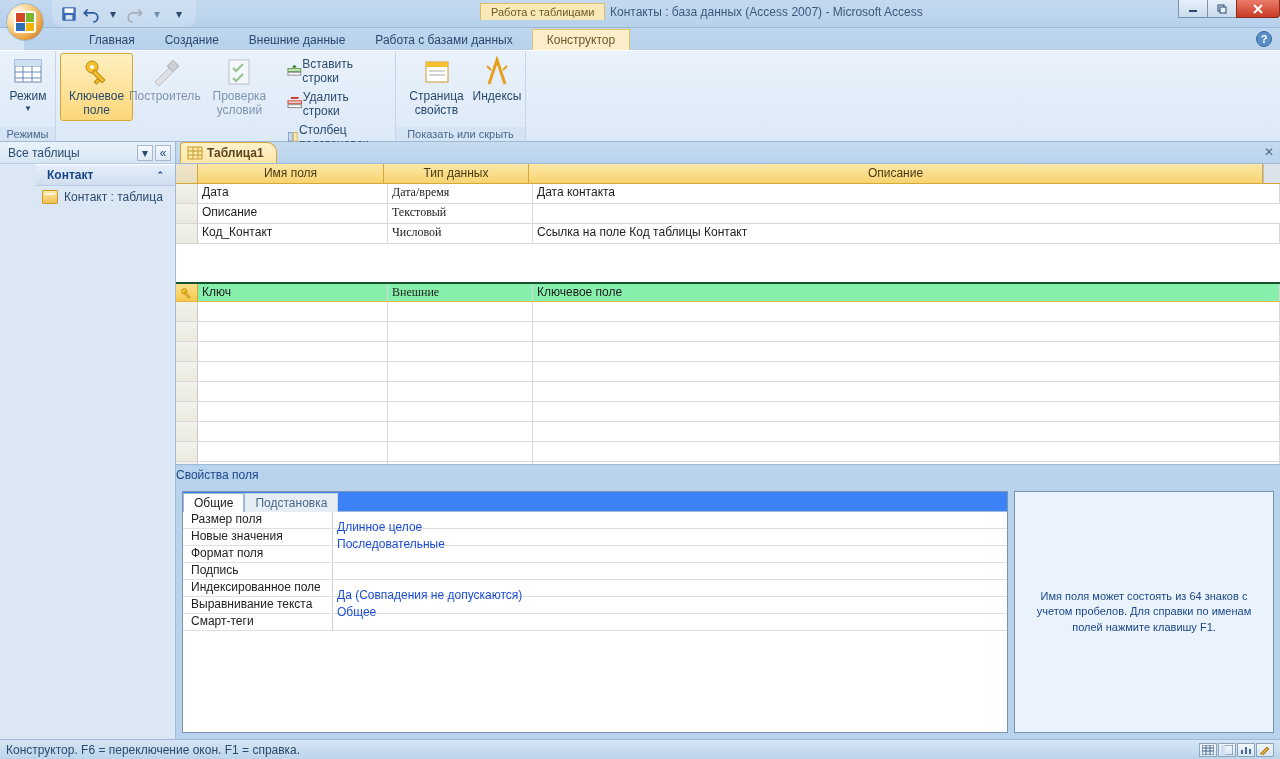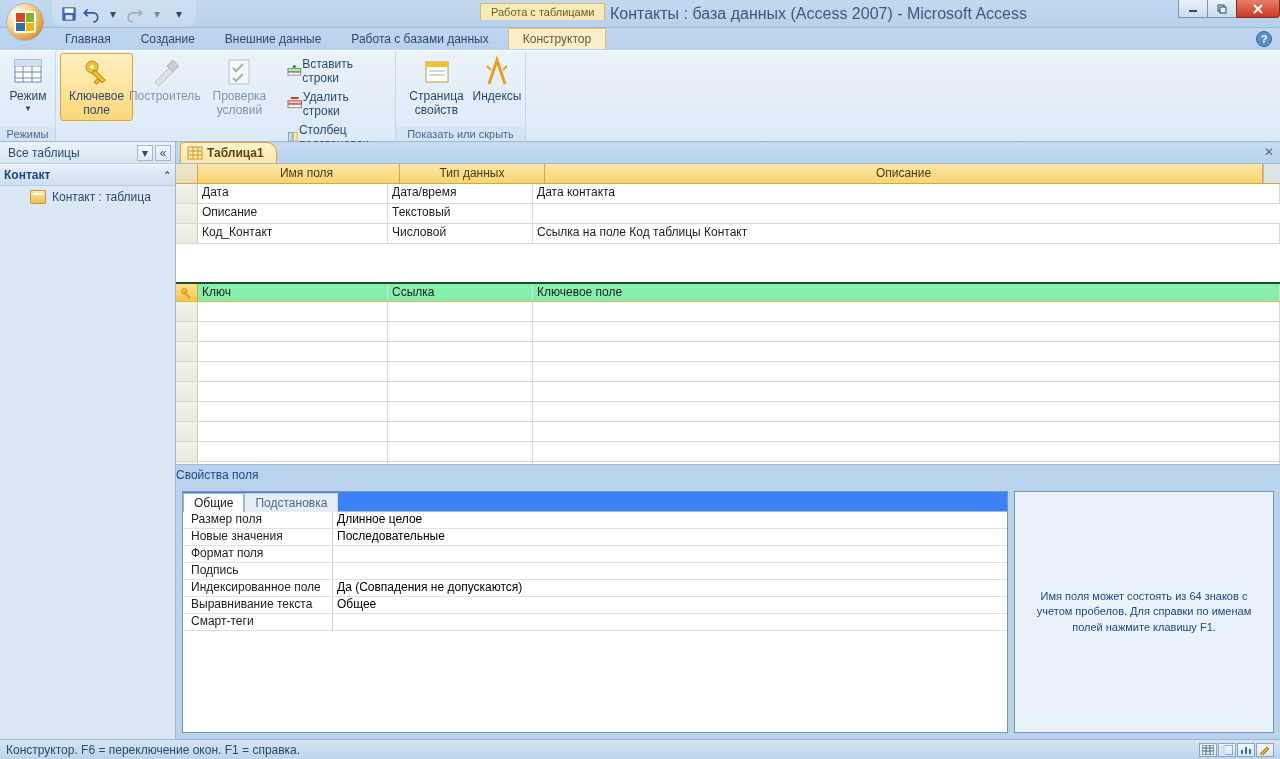--- a/index.html
+++ b/index.html
@@ -5,80 +5,80 @@
 * { margin: 0; padding: 0; box-sizing: border-box; font-family: "Segoe UI", Tahoma, sans-serif; font-size: 12px; }
 html, body { width: 1280px; height: 759px; overflow: hidden; background: #d6e5f3; }
 
 .titlebar { height: 28px; background: linear-gradient(#c4d9ef, #b7d1ec); display: flex; align-items: center; border-bottom: 1px solid #9db9d7; position: relative; }
 .orb { width: 38px; height: 38px; border-radius: 50%; background: radial-gradient(circle at 30% 30%, #fff, #f8d48a 40%, #e89e3c 70%, #a85a0f); border: 1px solid #9db9d7; position: absolute; left: 6px; top: 3px; z-index: 10; display:flex; align-items:center; justify-content:center; }
 .orb-inner { width:22px; height:22px; background:#fff; border-radius:3px; display:grid; grid-template-columns:1fr 1fr; grid-template-rows:1fr 1fr; gap:1px; padding:2px;}
 .orb-inner span:nth-child(1){background:#d34726;} .orb-inner span:nth-child(2){background:#7cb82f;} .orb-inner span:nth-child(3){background:#2f6eb5;} .orb-inner span:nth-child(4){background:#f5b400;}
 .qat { margin-left: 52px; display: flex; align-items: center; gap: 4px; height: 100%; padding: 0 8px; background: rgba(255,255,255,0.2); border-radius: 0 0 10px 10px; }
 .qat-btn { width: 18px; height: 18px; display: flex; align-items: center; justify-content: center; color: #2a4a6e; cursor: pointer; }
 .title-context { position: absolute; left: 480px; top: 3px; background: #f9e9b8; border: 1px solid #d8bc6a; border-bottom: none; padding: 2px 10px; font-size: 11px; color: #6b5a2a; }
-.title-main { position: absolute; left: 610px; top: 5px; color: #3b5a7a; font-size: 16px; }
+.title-main { position: absolute; left: 610px; top: 5px; color: #3b5a7a; font-size: 12px; }
 .win-controls { position: absolute; right: 0; top: 0; display: flex; }
 .win-btn { width: 30px; height: 18px; border: 1px solid #7a94b3; border-top: none; display: flex; align-items: center; justify-content: center; background: linear-gradient(#e8f0f9,#c9dbed); cursor: pointer; margin-left:-1px;}
 .win-btn.close { width: 44px; background: linear-gradient(#e97c6a,#c83a24); color: #fff; border-color:#8a2a1a; border-radius: 0 0 4px 0;}
 .win-btn svg { width: 10px; height: 10px; }
 
-.tabs-row { height: 22px; display: flex; align-items: flex-start; padding-left: 50px; background: linear-gradient(#bfd6ee,#b7d1ec); position: relative; }
+.tabs-row { height: 22px; display: flex; align-items: center; padding-left: 50px; background: linear-gradient(#bfd6ee,#b7d1ec); position: relative; margin-left: 24px; }
 .tab { padding: 3px 14px 3px; color: #2a4a6e; cursor: pointer; border: 1px solid transparent; border-bottom: none; }
 .tab.context-group { background: #fceecb; border: 1px solid #e6c36a; border-bottom: none; color: #6b5a2a; margin-left: 4px; }
 .help-icon { position: absolute; right: 8px; top: 3px; width: 16px; height: 16px; border-radius: 50%; background: #5a8fc8; color: #fff; display: flex; align-items: center; justify-content: center; font-weight: bold; font-size: 11px; border:1px solid #3a6a9a; cursor:pointer;}
 
 .ribbon { height: 92px; background: linear-gradient(#eaf2fb, #dce9f7); border-top: 1px solid #fff; border-bottom: 1px solid #9db9d7; display: flex; }
 .r-group { border-right: 1px solid #c3d6ea; display: flex; flex-direction: column; }
 .r-group-body { flex: 1; display: flex; align-items: flex-start; padding: 2px 4px; }
 .r-group-label { text-align: center; font-size: 11px; color: #4a688a; padding: 1px 0; background: rgba(200,220,240,0.4);}
 .r-bigbtn { display: flex; flex-direction: column; align-items: center; justify-content: flex-start; padding: 2px 4px; cursor: pointer; min-width: 48px; text-align: center; line-height: 1.15; color: #2a4a6e; border: 1px solid transparent; border-radius: 3px; }
 .r-bigbtn.active { background: linear-gradient(#fff0c1,#fbd77a); border:1px solid #d8a73a; }
 .r-bigbtn .ico { width: 32px; height: 32px; margin-bottom: 2px; display:flex; align-items:center; justify-content:center;}
 .r-smallbtn { display: flex; align-items: center; padding: 1px 4px; cursor: pointer; color: #2a4a6e; border:1px solid transparent; border-radius:2px;}
 .r-smallbtn .ico { width: 16px; height: 16px; display:flex; align-items:center; justify-content:center;}
 .disabled { opacity: 0.55; }
 
 .workspace { display: flex; height: calc(759px - 28px - 22px - 92px - 20px); }
 .nav-pane { width: 176px; background: #dbe7f4; border-right: 1px solid #9db9d7; display: flex; flex-direction: column; }
 .nav-header { height: 22px; background: linear-gradient(#eaf2fb,#d6e5f3); border-bottom: 1px solid #b8cde3; display: flex; align-items: center; padding: 0 4px 0 8px; color: #2a4a6e; justify-content: space-between;}
 .nav-header-right { display:flex; gap:2px;}
 .nav-hdr-btn { width:16px; height:16px; border:1px solid #a8b8c8; background:linear-gradient(#f5f9fd,#dde9f5); cursor:pointer; display:flex; align-items:center; justify-content:center;}
-.nav-group-title { background: linear-gradient(#e6effb,#cfdeee); padding: 3px 4px; color: #1a478a; font-weight: bold; border-bottom: 1px solid #b8cde3; border-top:1px solid #fff; display:flex; justify-content:space-between; align-items:center;}
-.nav-item { padding: 4px 8px 4px 30px; color: #2a4a6e; cursor: pointer; display:flex; align-items:center; gap:6px;}
+.nav-group-title { background: linear-gradient(#e6effb,#cfdeee); padding: 3px 11px; color: #1a478a; font-weight: bold; border-bottom: 1px solid #b8cde3; border-top:1px solid #fff; display:flex; justify-content:space-between; align-items:center;margin-left:36px;}
+.nav-item { padding: 4px 8px 4px 24px; color: #2a4a6e; cursor: pointer; display:flex; align-items:center; gap:6px;margin-left:18px;}
 .nav-item .nico { width:16px; height:14px; background:linear-gradient(#fde9a8,#f0c050); border:1px solid #c89a30; border-radius:1px; position:relative;}
 .nav-item .nico::before{content:"";position:absolute;left:2px;right:2px;top:2px;height:2px;background:#fff8e0;}
 
 .main-area { flex: 1; display: flex; flex-direction: column; background: #b9d3ed; position:relative;}
 .doc-tab-row { height: 22px; display: flex; align-items: flex-end; padding-left: 4px; border-bottom: 1px solid #9db9d7; background: linear-gradient(#c6dbef,#b9d3ed); position:relative;}
 .doc-tab { background: linear-gradient(#fff2cc,#fde6a8); border: 1px solid #d8a73a; border-bottom: none; padding: 2px 12px 2px 6px; border-radius: 4px 10px 0 0; display: flex; align-items: center; gap: 4px; color: #5a4520; font-weight:bold; font-size:11px;}
 .doc-close { position:absolute; right:4px; top:3px; width:14px; height:14px; color:#4a6a8a; cursor:pointer; display:flex; align-items:center; justify-content:center;}
 
 .design-grid { flex: 0 0 300px; background: #fff; position: relative; overflow:hidden;}
 .dg-header { display: flex; height: 20px; background: linear-gradient(#fbe7a8,#f8d470); border-bottom: 1px solid #d8a73a; }
 .dg-sel { width: 22px; border-right: 1px solid #d8a73a; background:linear-gradient(#efe6cf,#e8dcb8);}
 .dg-h { border-right: 1px solid #d8a73a; text-align: center; color: #4a3a10; padding-top: 2px; }
-.dg-h1 { width: 186px; margin-left: 16px; } .dg-h2 { width: 145px; } .dg-h3 { flex: 1; }
+.dg-h1 { width: 186px; } .dg-h2 { width: 145px; } .dg-h3 { flex: 1; }
 .dg-scroll-spacer{width:17px;background:#dce3ea;border-left:1px solid #b8c3cc;}
 .dg-row { display: flex; height: 20px; border-bottom: 1px solid #d8d8d8; }
 .dg-row .dg-sel { border-right:1px solid #c8c8c8; background:linear-gradient(#f2f2ec,#ebe9de); display:flex; align-items:center; justify-content:center;}
 .dg-row.active { background: #86efac; border-top:2px solid #14532d; border-bottom:1px solid #e6b84a;margin-top:38px;}
 .dg-row.active .dg-sel { background: linear-gradient(#fbe08a,#f5c84c); border-right:1px solid #d8a73a;}
 .dg-c { border-right: 1px solid #d8d8d8; padding: 1px 4px; color: #222; overflow:hidden; white-space:nowrap;}
-.dg-c1 { width: 190px; } .dg-c2 { width: 145px; } .dg-c3 { flex: 1; }
+.dg-c1 { width: 190px; } .dg-c2 { width: 145px; font-family: Liberation Serif, serif; } .dg-c3 { flex: 1; }
 
 .props-header { text-align: left; color: #1a478a; padding: 3px 0; background:#b9d3ed; border-top:1px solid #9db9d7;}
 .props-area { flex: 1; display: flex; padding: 6px; gap: 6px; background:#b9d3ed;}
 .props-left { flex: 1; background: #fff; border: 1px solid #7a94b3; display:flex; flex-direction:column;}
 .props-tabs { display: flex; height: 20px; border-bottom: 1px solid #9db9d7; background:#3b82f6;}
 .props-tab { padding: 2px 10px; border: 1px solid #9db9d7; border-bottom: none; background: #fff; color:#222; cursor: pointer; position:relative; top:1px;}
 .props-tab.inactive { background: #e6edf5; color:#4a6a8a; border-top-color:#c8d5e3; border-right-color:#c8d5e3;}
 .props-grid { flex:1;}
 .p-row { display: flex; height: 17px; border-bottom: 1px solid #e0e0e0; }
 .p-label { width: 150px; padding: 0 8px; border-right: 1px solid #d0d0d0; color:#222;}
-.p-value { flex: 1; padding: 0 4px; color:#000000;}
+.p-value { flex: 1; padding: 8px 4px; color:#1d4ed8;}
 .props-right { width: 260px; background: #eaf2fb; border: 1px solid #7a94b3; display: flex; align-items: center; justify-content: center; text-align: center; color: #1a478a; padding: 10px; font-size:11px; line-height:1.4;}
 
 .statusbar { height: 20px; background: linear-gradient(#d6e5f3,#bcd4ea); border-top: 1px solid #9db9d7; display: flex; align-items: center; padding: 0 6px; color: #2a4a6e; font-size: 11px; justify-content: space-between;}
 .status-icons { display:flex; gap:1px;}
 .status-icons span{width:18px;height:14px; border:1px solid #8aa6bf; background:linear-gradient(#f0f6fc,#d8e6f3); cursor:pointer; display:flex;align-items:center;justify-content:center;}
 
 .key-icon{width:16px;height:16px;}
 </style>
 </head>
 <body>
@@ -322,21 +322,21 @@
             <div class="dg-c dg-c3">Ссылка на поле Код таблицы Контакт</div>
           </div>
           <div class="dg-row active">
             <div class="dg-sel">
               <svg width="14" height="14" viewBox="0 0 16 16">
                 <circle cx="5" cy="6" r="3" fill="#f5c030" stroke="#b88a10"></circle>
                 <rect x="6" y="7" width="8" height="2" fill="#f5c030" stroke="#b88a10" transform="rotate(45 6 7)"></rect>
               </svg>
             </div>
             <div class="dg-c dg-c1">Ключ</div>
-            <div class="dg-c dg-c2">Ссылка</div>
+            <div class="dg-c dg-c2">Внешние</div>
             <div class="dg-c dg-c3">Ключевое поле</div>
           </div>
           <div class="dg-row">
             <div class="dg-sel"></div>
             <div class="dg-c dg-c1"></div>
             <div class="dg-c dg-c2"></div>
             <div class="dg-c dg-c3"></div>
           </div>
           <div class="dg-row">
             <div class="dg-sel"></div>

